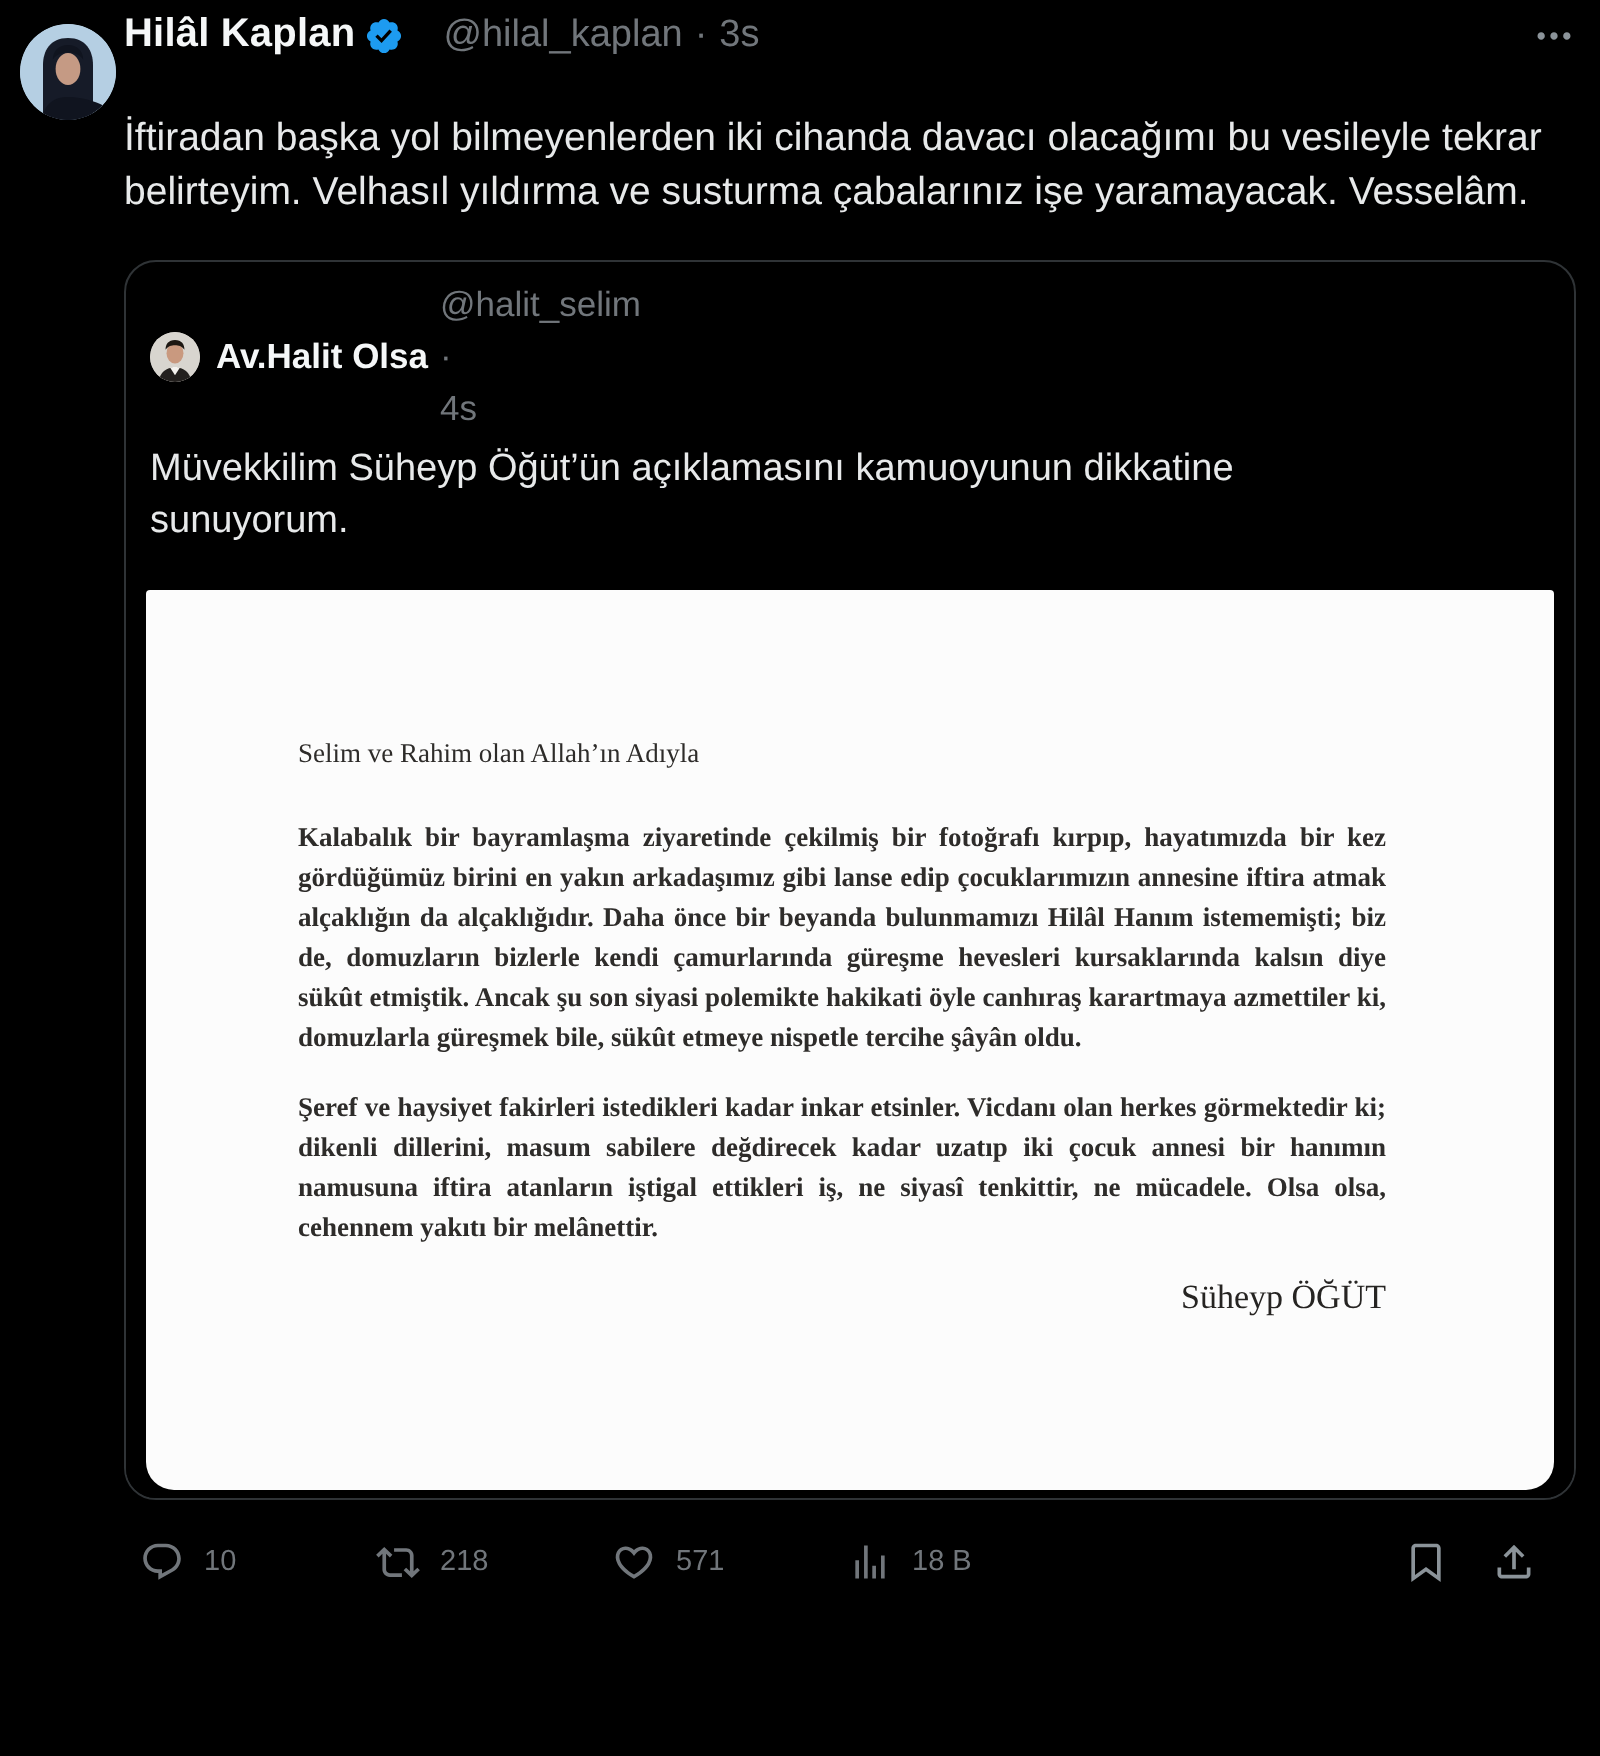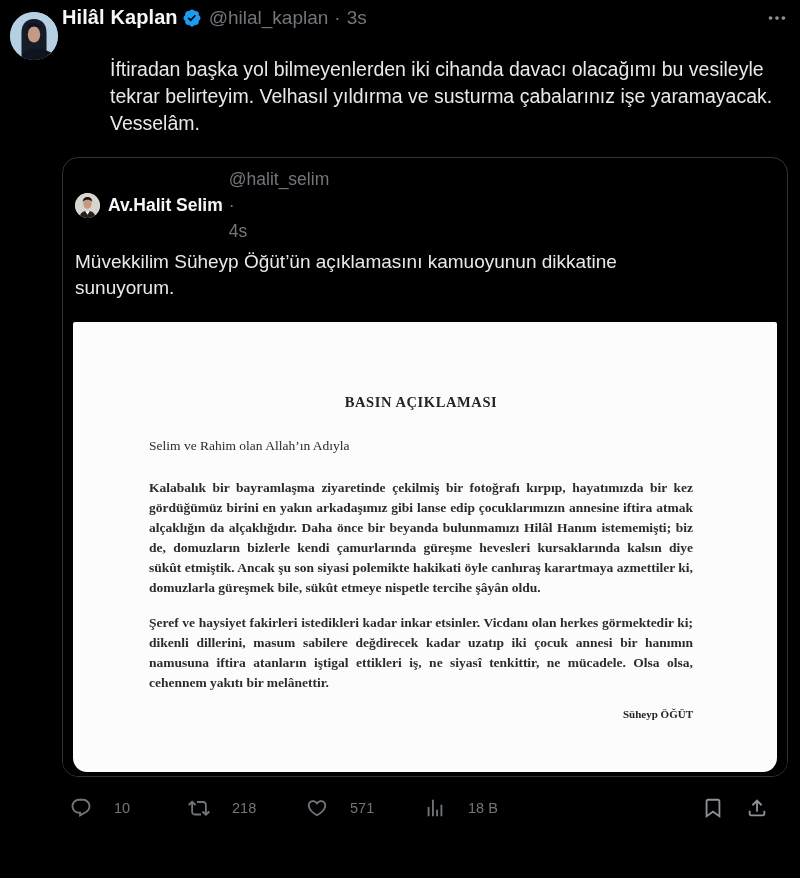--- a/index.html
+++ b/index.html
@@ -9,25 +9,25 @@
     font-family:"Liberation Sans", sans-serif; color:#e7e9ea; overflow:hidden;
   }
   .tweet { position:relative; padding:0 12px 0 62px; }
   .avatar-main {
     position:absolute; left:10px; top:6px; width:48px; height:48px;
     border-radius:50%; overflow:hidden; background:#b5cfe3;
   }
   .header-row { display:flex; align-items:center; margin-top:6px; }
   .name { font-size:20px; font-weight:700; color:#f5f7f8; letter-spacing:.1px; white-space:nowrap; }
   .badge { width:20px; height:20px; margin-left:4px; flex:none; }
-  .handle-group { margin-left:7px; font-size:19px; color:#71767b; white-space:nowrap; display:flex; gap:6px; }
+  .handle-group { margin-left:20px; font-size:19px; color:#71767b; white-space:nowrap; display:flex; gap:6px; }
   .more-btn { margin-left:auto; color:#8b9399; width:22px; height:22px; cursor:pointer; }
   .tweet-text { font-size:19.5px; line-height:27px; color:#e7e9ea; }
   .tweet-text.p1 { margin-top:9px; }
-  .tweet-text.p2 { margin-top:27px;margin-left:48px; }
+  .tweet-text.p2 { margin-top:27px; }
 
   .quote-card {
     margin-top:20px; border:1px solid #2f3336; border-radius:16px;
     overflow:hidden; cursor:pointer; background:#000;
   }
   .q-header { display:flex; align-items:center; padding:11px 12px 2px; }
   .avatar-quote { width:25px; height:25px; border-radius:50%; overflow:hidden; background:#d6d3cd; flex:none; }
   .q-name { font-size:17.5px; font-weight:700; color:#f5f7f8; margin-left:8px; white-space:nowrap; }
   .q-handle-group { margin-left:6px; font-size:17.5px; color:#71767b; display:flex; gap:5px; white-space:nowrap;flex-direction:column; }
   .q-text { padding:5px 12px 0; font-size:19px; line-height:26px; color:#e7e9ea; max-width:660px; }
@@ -35,29 +35,29 @@
   .doc-page {
     background:#fcfcfc; height:450px; border-radius:2px 2px 14px 14px; overflow:hidden;
     font-family:"Liberation Serif", serif; color:#2e2c2a;
   }
   .doc-inner { padding:72px 84px 0 76px; }
   .doc-title { text-align:center; font-weight:700; font-size:14.5px; letter-spacing:.6px; color:#262422; margin-bottom:25px; }
   .doc-line { font-size:13.5px; line-height:20px; }
   .doc-salutation { margin-bottom:22px; }
   .doc-para { text-align:justify; font-size:13.5px; line-height:20px; margin-bottom:15px;font-weight:bold; }
   .doc-closing { margin-bottom:17px; }
-  .doc-signature { text-align:right; font-weight:700; font-size:11px; margin-top:6px; color:#262422; }
+  .doc-signature { text-align:right; font-weight:400; font-size:17px; margin-top:6px; color:#262422; }
 
   .actions {
     display:flex; align-items:center; height:50px; margin-top:6px;
     color:#71767b; padding:0 20px 0 8px;
   }
   .stat { display:flex; align-items:center; width:118px; cursor:pointer; }
   .stat svg { width:22px; height:22px; }
-  .stat .count { font-size:14.5px; margin-left:22px; }
+  .stat .count { font-size:14.5px; margin-left:10px; }
   .right-actions { margin-left:auto; display:flex; align-items:center; gap:22px; }
   .icon-btn { width:22px; height:22px; cursor:pointer; color:#8b9399; }
   svg { display:block; }
 </style>
 </head>
 <body>
 
 <div class="screen">
   <article class="tweet">
 
@@ -92,34 +92,33 @@
       <div class="q-header">
         <div class="avatar-quote">
           <svg viewBox="0 0 26 26" width="25" height="25">
             <circle cx="13" cy="13" r="13" fill="#d8d5cf"></circle>
             <ellipse cx="13" cy="11" rx="4.4" ry="5.4" fill="#c9997f"></ellipse>
             <path d="M13 4.2c-3.4 0-5 2.3-4.9 5 1.4-1.9 3-2.3 4.9-2.3s3.5.4 4.9 2.3c.1-2.7-1.5-5-4.9-5z" fill="#1c1712"></path>
             <path d="M4.5 26c.6-5.4 4-7.6 8.5-7.6s7.9 2.2 8.5 7.6H4.5z" fill="#23201e"></path>
             <path d="M10.5 18.6L13 22.5l2.5-3.9c-.8-.5-4.2-.5-5 0z" fill="#f4f2ee"></path>
           </svg>
         </div>
-        <span class="q-name">Av.Halit Selim</span>
+        <span class="q-name">Av.Halit Olsa</span>
         <span class="q-handle-group">
           <span>@halit_selim</span>
           <span>·</span>
           <span>4s</span>
         </span>
       </div>
 
       <p class="q-text">Müvekkilim Süheyp Öğüt’ün açıklamasını kamuoyunun dikkatine sunuyorum.</p>
 
       <div class="q-image">
         <div class="doc-page">
           <div class="doc-inner">
-            <div class="doc-title">BASIN AÇIKLAMASI</div>
             <div class="doc-line doc-salutation">Selim ve Rahim olan Allah’ın Adıyla</div>
             <p class="doc-para">Kalabalık bir bayramlaşma ziyaretinde çekilmiş bir fotoğrafı kırpıp, hayatımızda bir kez gördüğümüz birini en yakın arkadaşımız gibi lanse edip çocuklarımızın annesine iftira atmak alçaklığın da alçaklığıdır. Daha önce bir beyanda bulunmamızı Hilâl Hanım istememişti; biz de, domuzların bizlerle kendi çamurlarında güreşme hevesleri kursaklarında kalsın diye sükût etmiştik. Ancak şu son siyasi polemikte hakikati öyle canhıraş karartmaya azmettiler ki, domuzlarla güreşmek bile, sükût etmeye nispetle tercihe şâyân oldu.</p>
             <p class="doc-para">Şeref ve haysiyet fakirleri istedikleri kadar inkar etsinler. Vicdanı olan herkes görmektedir ki; dikenli dillerini, masum sabilere değdirecek kadar uzatıp iki çocuk annesi bir hanımın namusuna iftira atanların iştigal ettikleri iş, ne siyasî tenkittir, ne mücadele. Olsa olsa, cehennem yakıtı bir melânettir.</p>
             <div class="doc-signature">Süheyp ÖĞÜT</div>
           </div>
         </div>
       </div>
     </section>
 
     <footer class="actions">

